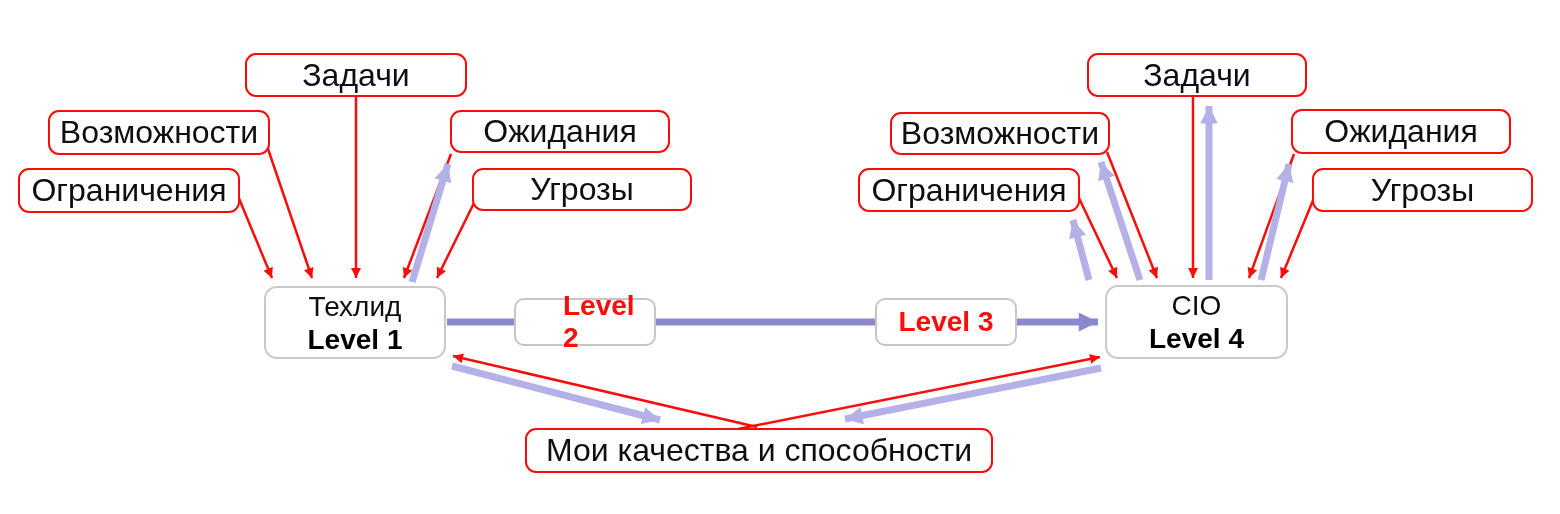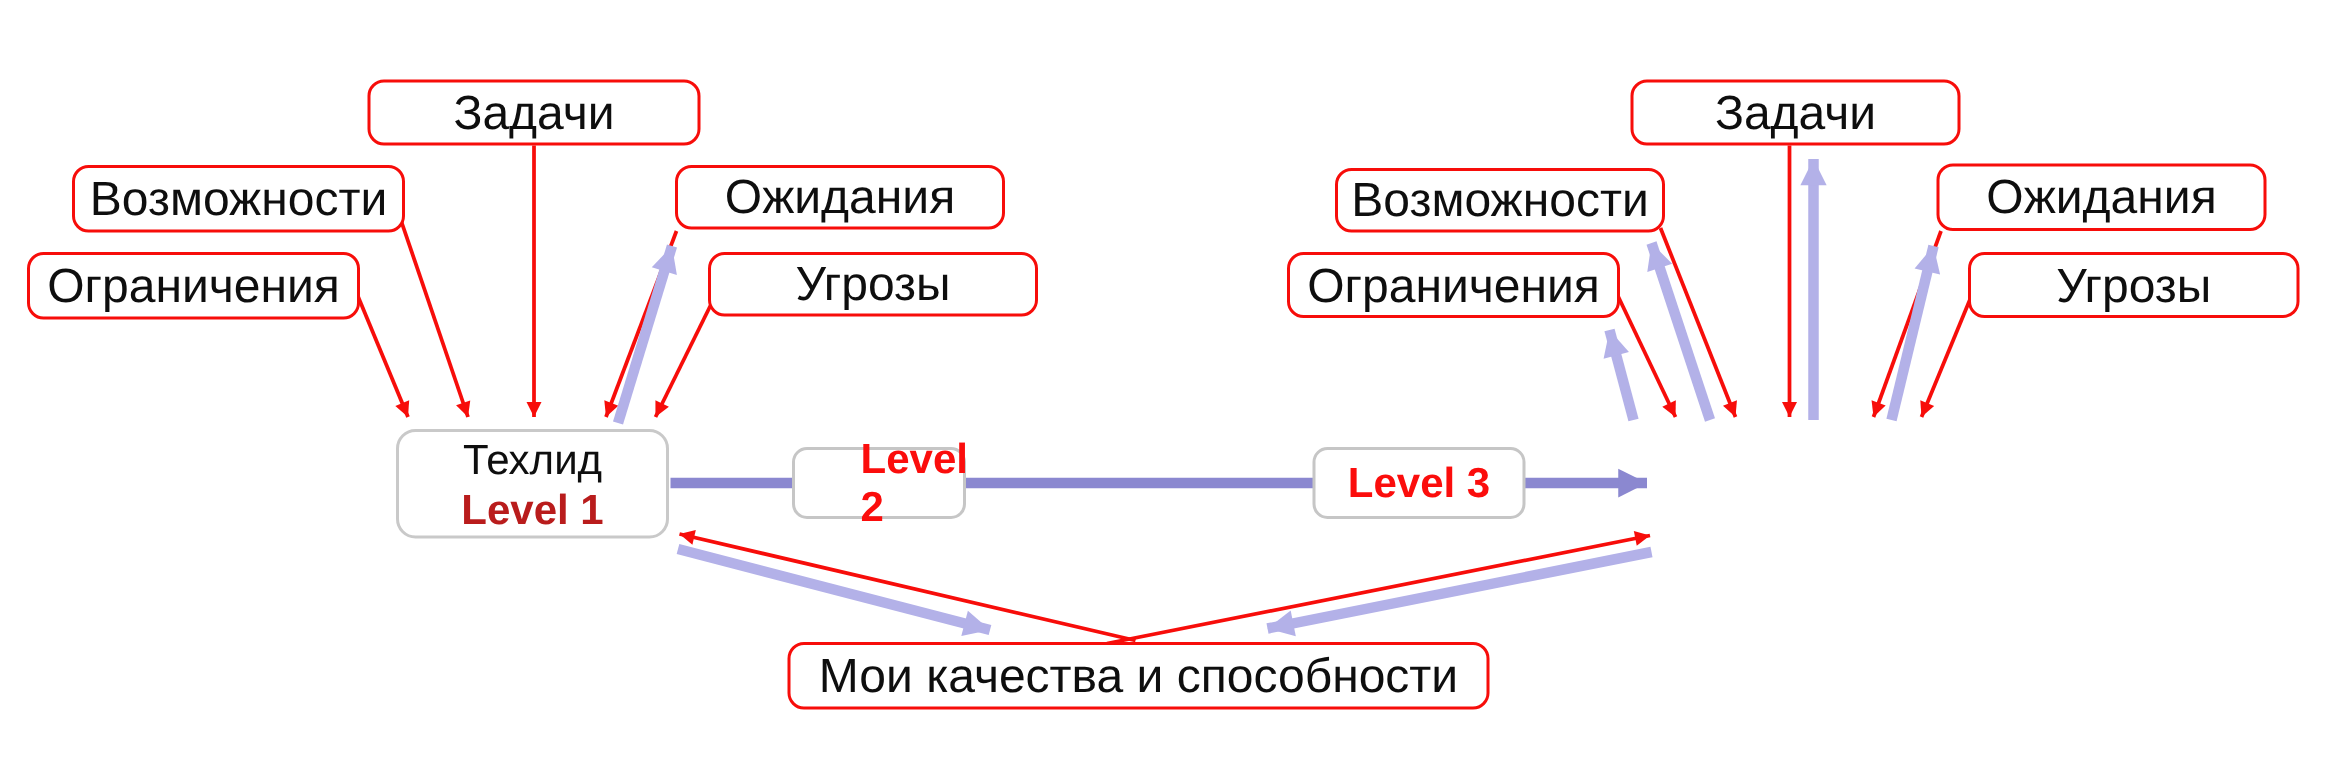--- a/index.html
+++ b/index.html
@@ -14,21 +14,21 @@
     display:flex; align-items:center; justify-content:center;
     font-size:32px; color:#0e0e0e; white-space:nowrap;
   }
   .node {
     position:absolute; box-sizing:border-box; z-index:2;
     border:2px solid #c9c9c9; border-radius:13px; background:#ffffff;
     display:flex; flex-direction:column; align-items:center; justify-content:center;
     line-height:33px;
   }
   .node .title { font-size:28px; color:#0e0e0e; }
-  .node .level { font-size:28px; font-weight:bold; color:#b91c1c; }
+  .node .level { font-size:28px; font-weight:bold; color:#000000; }
   .lvl {
     position:absolute; box-sizing:border-box; z-index:2;
     border:2px solid #c6c6c6; border-radius:10px; background:#ffffff;
     display:flex; align-items:center; justify-content:center;
     font-size:28px; font-weight:bold; color:#fb0d0c;
   }
 </style>
 </head>
 <body>
 
@@ -83,19 +83,23 @@
   <div class="rbox" style="left:1087px; top:53px;  width:220px; height:44px;">Задачи</div>
   <div class="rbox" style="left:890px;  top:112px; width:220px; height:43px;">Возможности</div>
   <div class="rbox" style="left:858px;  top:168px; width:222px; height:44px;">Ограничения</div>
   <div class="rbox" style="left:1291px; top:109px; width:220px; height:45px;">Ожидания</div>
   <div class="rbox" style="left:1312px; top:168px; width:221px; height:44px;">Угрозы</div>
 
   <div class="node" style="left:264px; top:286px; width:182px; height:73px;">
     <div class="title">Техлид</div>
     <div class="level">Level 1</div>
   </div>
+  <div class="node" style="left:1105px; top:285px; width:183px; height:74px;">
+    <div class="title">CIO</div>
+    <div class="level">Level 4</div>
+  </div>
 
-  <div class="lvl" style="left:528px; top:298px; width:116px; height:48px;padding-left:47px;">Level 2</div>
+  <div class="lvl" style="left:514px; top:298px; width:142px; height:48px;padding-left:47px;">Level 2</div>
   <div class="lvl" style="left:875px; top:298px; width:142px; height:48px;">Level 3</div>
 
   <div class="rbox" style="left:525px; top:428px; width:468px; height:45px;">Мои качества и способности</div>
 
 </div>
 
 </body></html>

